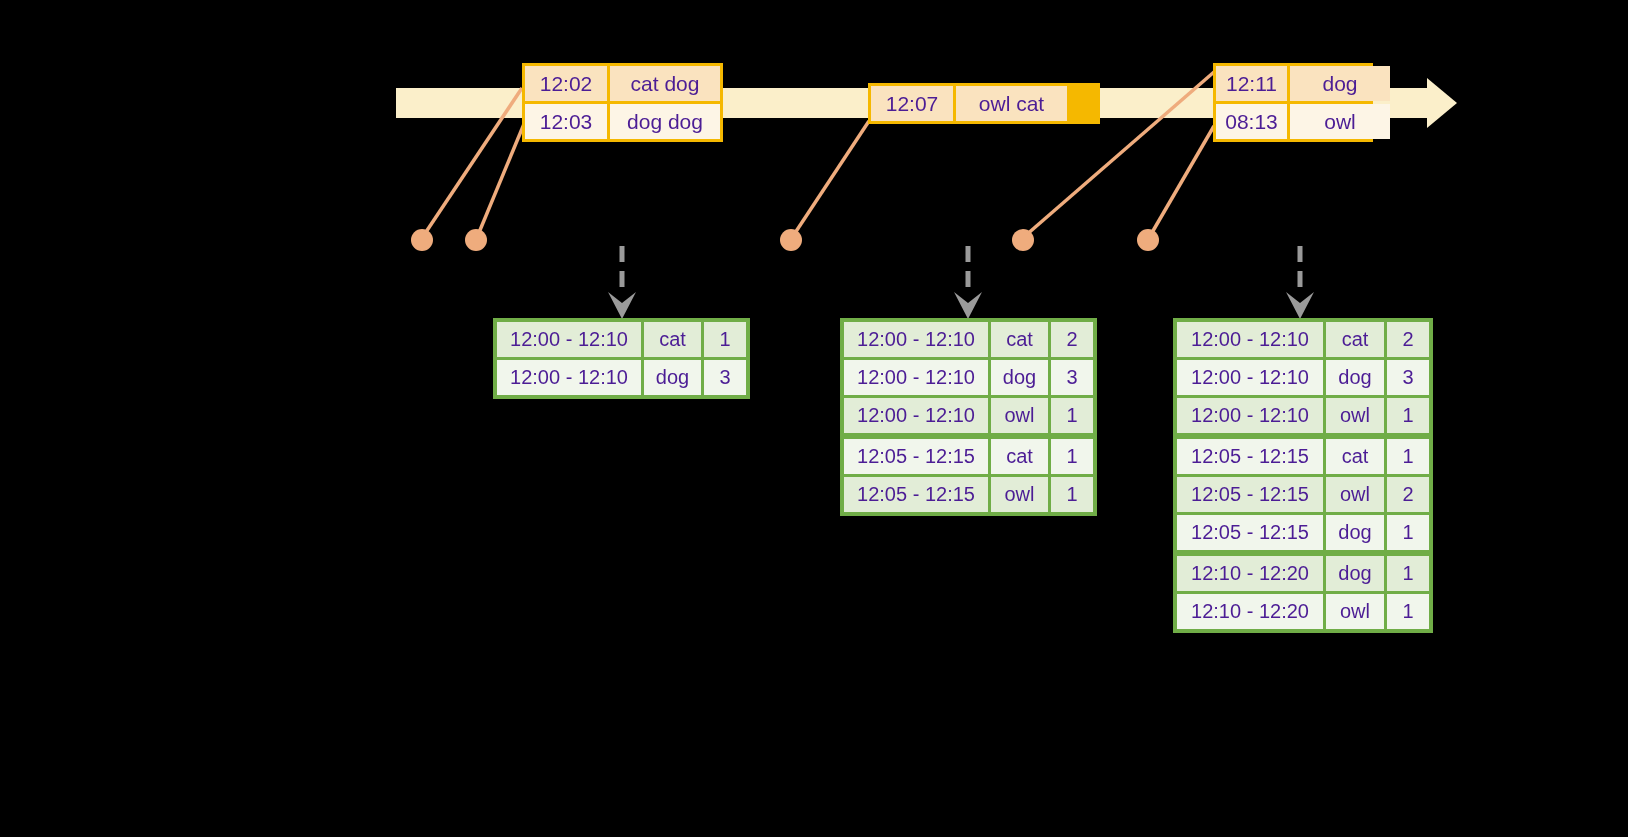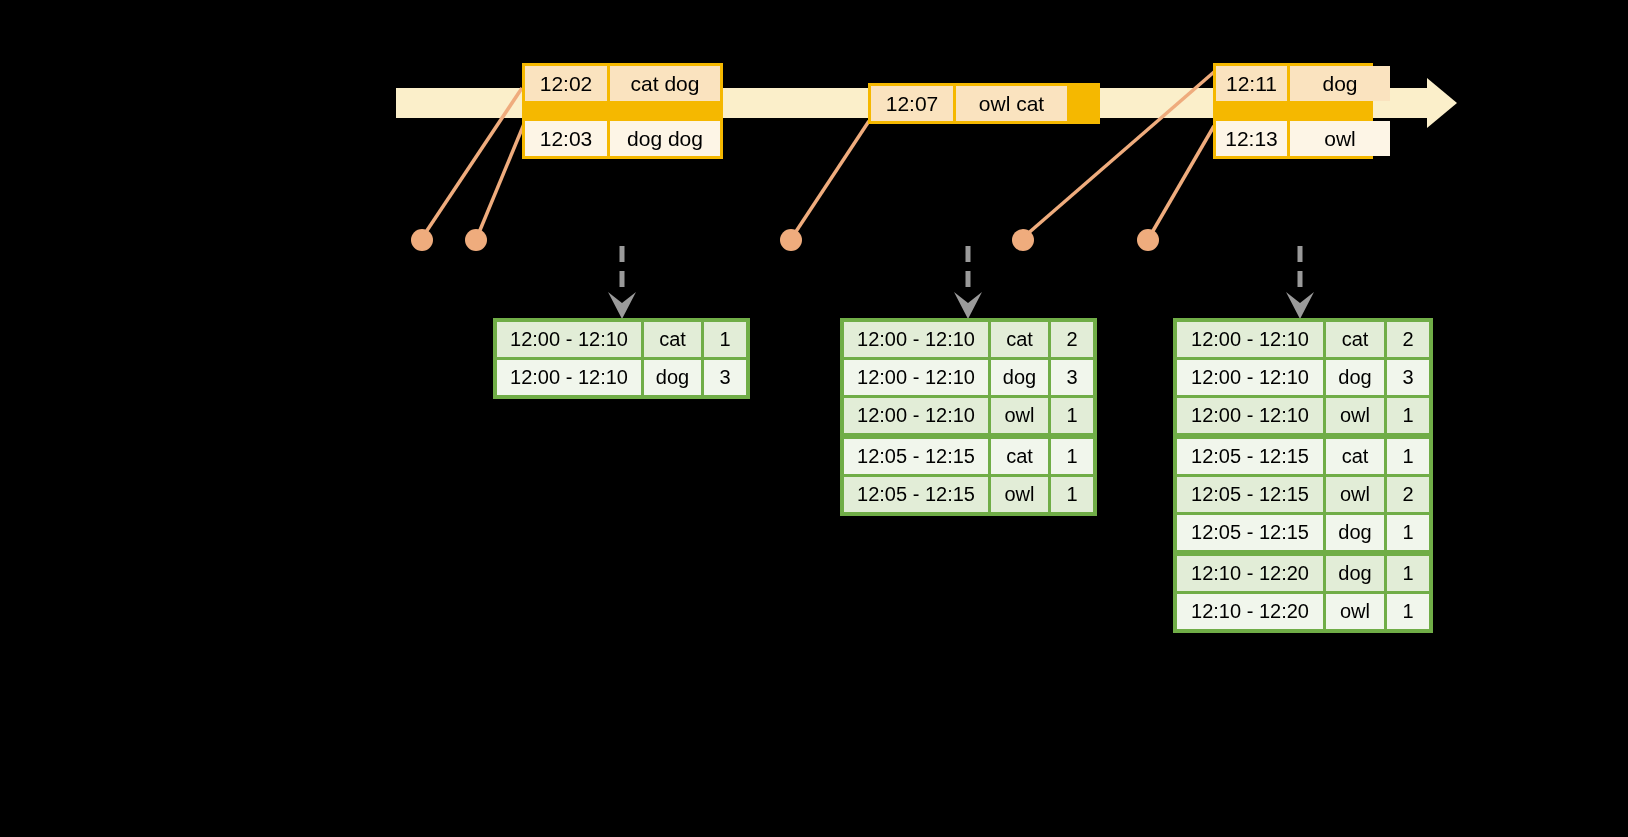--- a/index.html
+++ b/index.html
@@ -7,21 +7,21 @@
     padding: 0;
     background: #000000;
   }
   .canvas {
     position: relative;
     width: 1628px;
     height: 837px;
     background: #000000;
     overflow: hidden;
     font-family: "Liberation Sans", "DejaVu Sans", sans-serif;
-    color: #000000;
+    color: #4c1d95;
     text-align: center;
   }
   .layer {
     position: absolute;
     left: 0;
     top: 0;
   }
 
   
   .ev-table {
@@ -32,21 +32,21 @@
     display: flex;
     flex-direction: column;
     z-index: 2;
   }
   .ev-row {
     display: grid;
     grid-template-columns: var(--c1) var(--c2);
     column-gap: 3px;
     height: 35px;
   }
-  .ev-row + .ev-row { margin-top: 20px; }
+  .ev-row + .ev-row { margin-top: 3px; }
   .ev-dark  > div { background: #fae3bf; }
   .ev-light > div { background: #fdf5e6; }
   .ev-row > div {
     display: flex;
     align-items: center;
     justify-content: center;
     font-size: 21px;
   }
 
   
@@ -135,21 +135,21 @@
         <div class="ev-words">owl cat</div>
       </div>
     </div>
 
   <div class="ev-table" style="left:1213px; top:63px; width:160px; --c1:71px; --c2:100px;">
       <div class="ev-row ev-dark">
         <div class="ev-time">12:11</div>
         <div class="ev-words">dog</div>
       </div>
       <div class="ev-row ev-light">
-        <div class="ev-time">12:13</div>
+        <div class="ev-time">08:13</div>
         <div class="ev-words">owl</div>
       </div>
     </div>
 
   <div class="res-table" style="left:493px; top:318px; width:257px; --c1:144px; --c2:57px; --c3:42px;">
       <div class="res-row res-dark">
         <div class="res-window">12:00 - 12:10</div>
         <div class="res-word">cat</div>
         <div class="res-count">1</div>
       </div>

